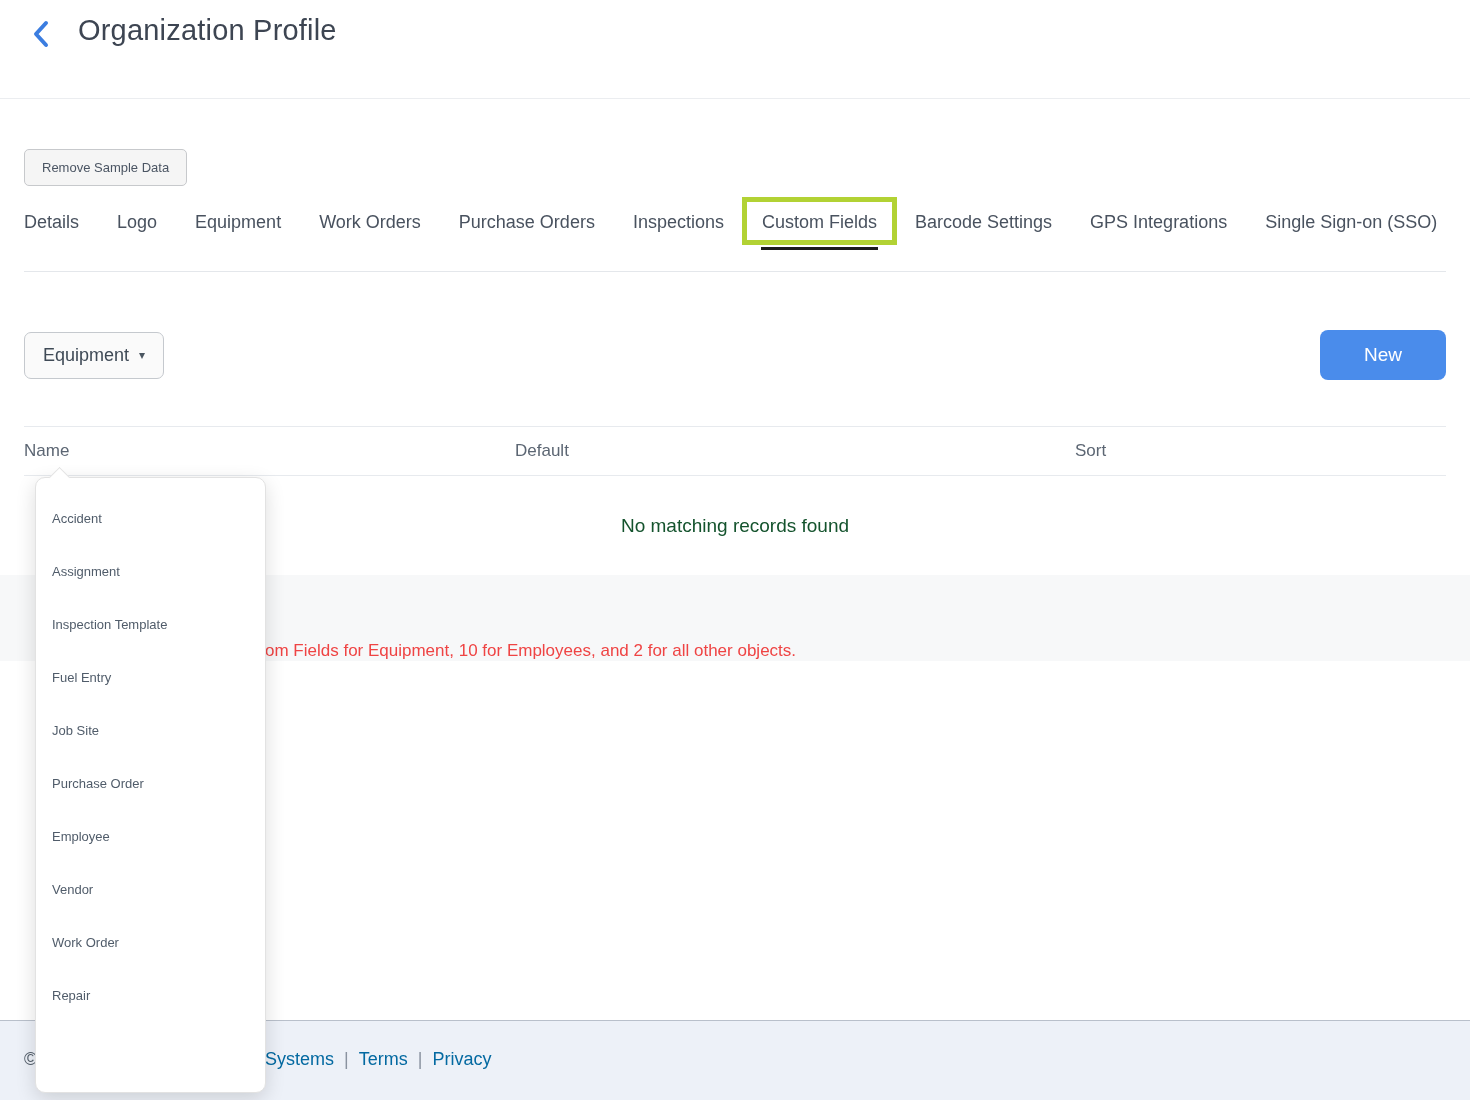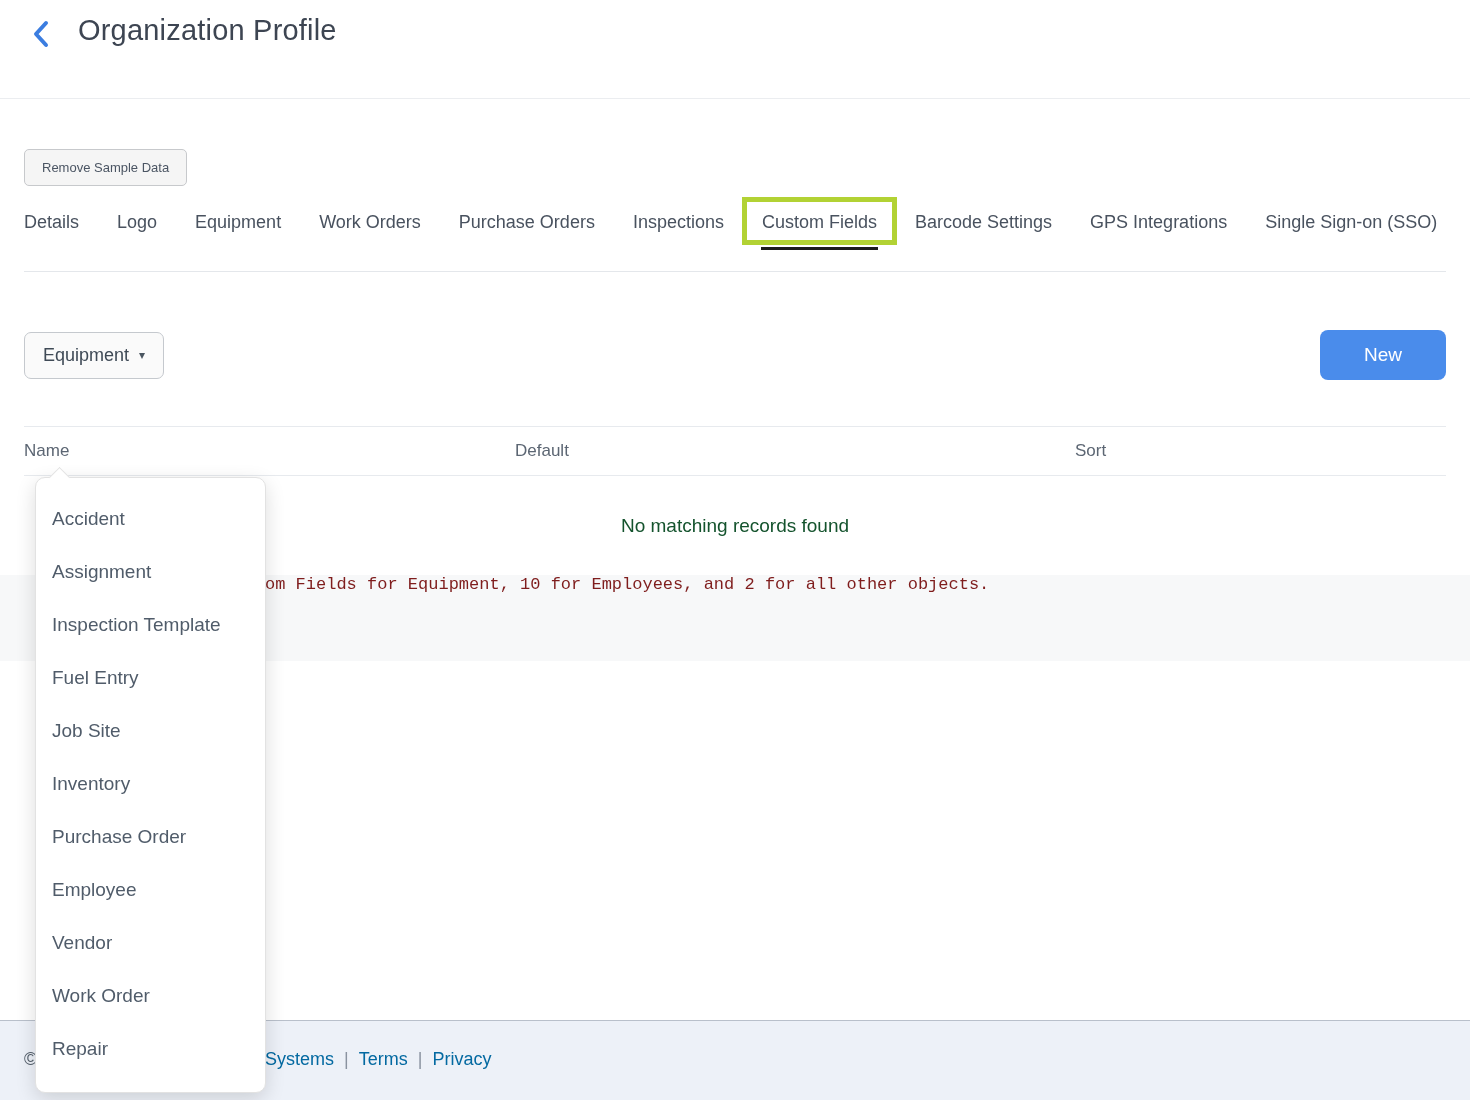--- a/index.html
+++ b/index.html
@@ -127,25 +127,24 @@
     font-size: 19px;
     color: #14532d;
     text-align: center;
   }
 
   
   .info-bar {
     height: 86px;
     background: #f7f8f9;
     display: flex;
-    align-items: flex-start;
+    align-items: flex-end;
     padding-left: 265px;
     font-size: 17px;
-    color: #7f1d1d;
-    font-family: Liberation Mono, monospace;
+    color: #ef4444;
   }
 
   
   .page-footer {
     position: absolute;
     left: 0; right: 0; bottom: 0;
     height: 80px;
     background: #edf1f8;
     border-top: 1px solid #b9c0cb;
     font-size: 18px;
@@ -180,21 +179,21 @@
     background: #ffffff;
     border-left: 1px solid #e2e2e2;
     border-top: 1px solid #e2e2e2;
     transform: rotate(45deg);
   }
   .dd-item {
     height: 53px;
     display: flex;
     align-items: center;
     padding-left: 16px;
-    font-size: 19px;
+    font-size: 13px;
     color: #505c6a;
     cursor: pointer;
     white-space: nowrap;
   }
 </style>
 </head>
 <body>
 
 <header class="page-header">
   <span class="back-btn">
@@ -259,19 +258,18 @@
   </div>
 </footer>
 
 <div class="dropdown-menu">
   <div class="dd-notch"></div>
   <div class="dd-item">Accident</div>
   <div class="dd-item">Assignment</div>
   <div class="dd-item">Inspection Template</div>
   <div class="dd-item">Fuel Entry</div>
   <div class="dd-item">Job Site</div>
-  <div class="dd-item">Inventory</div>
   <div class="dd-item">Purchase Order</div>
   <div class="dd-item">Employee</div>
   <div class="dd-item">Vendor</div>
   <div class="dd-item">Work Order</div>
   <div class="dd-item">Repair</div>
 </div>
 
 </body></html>

